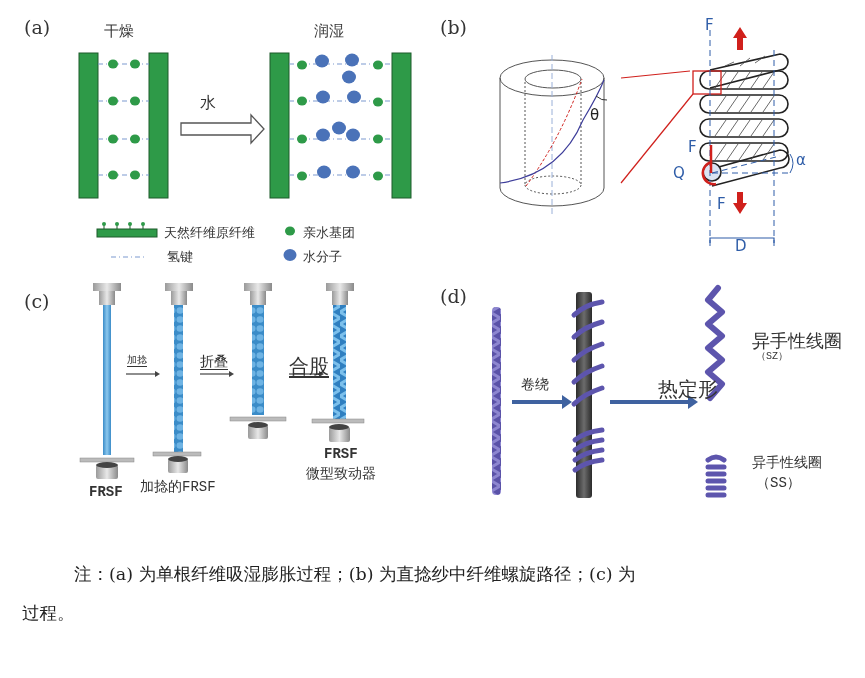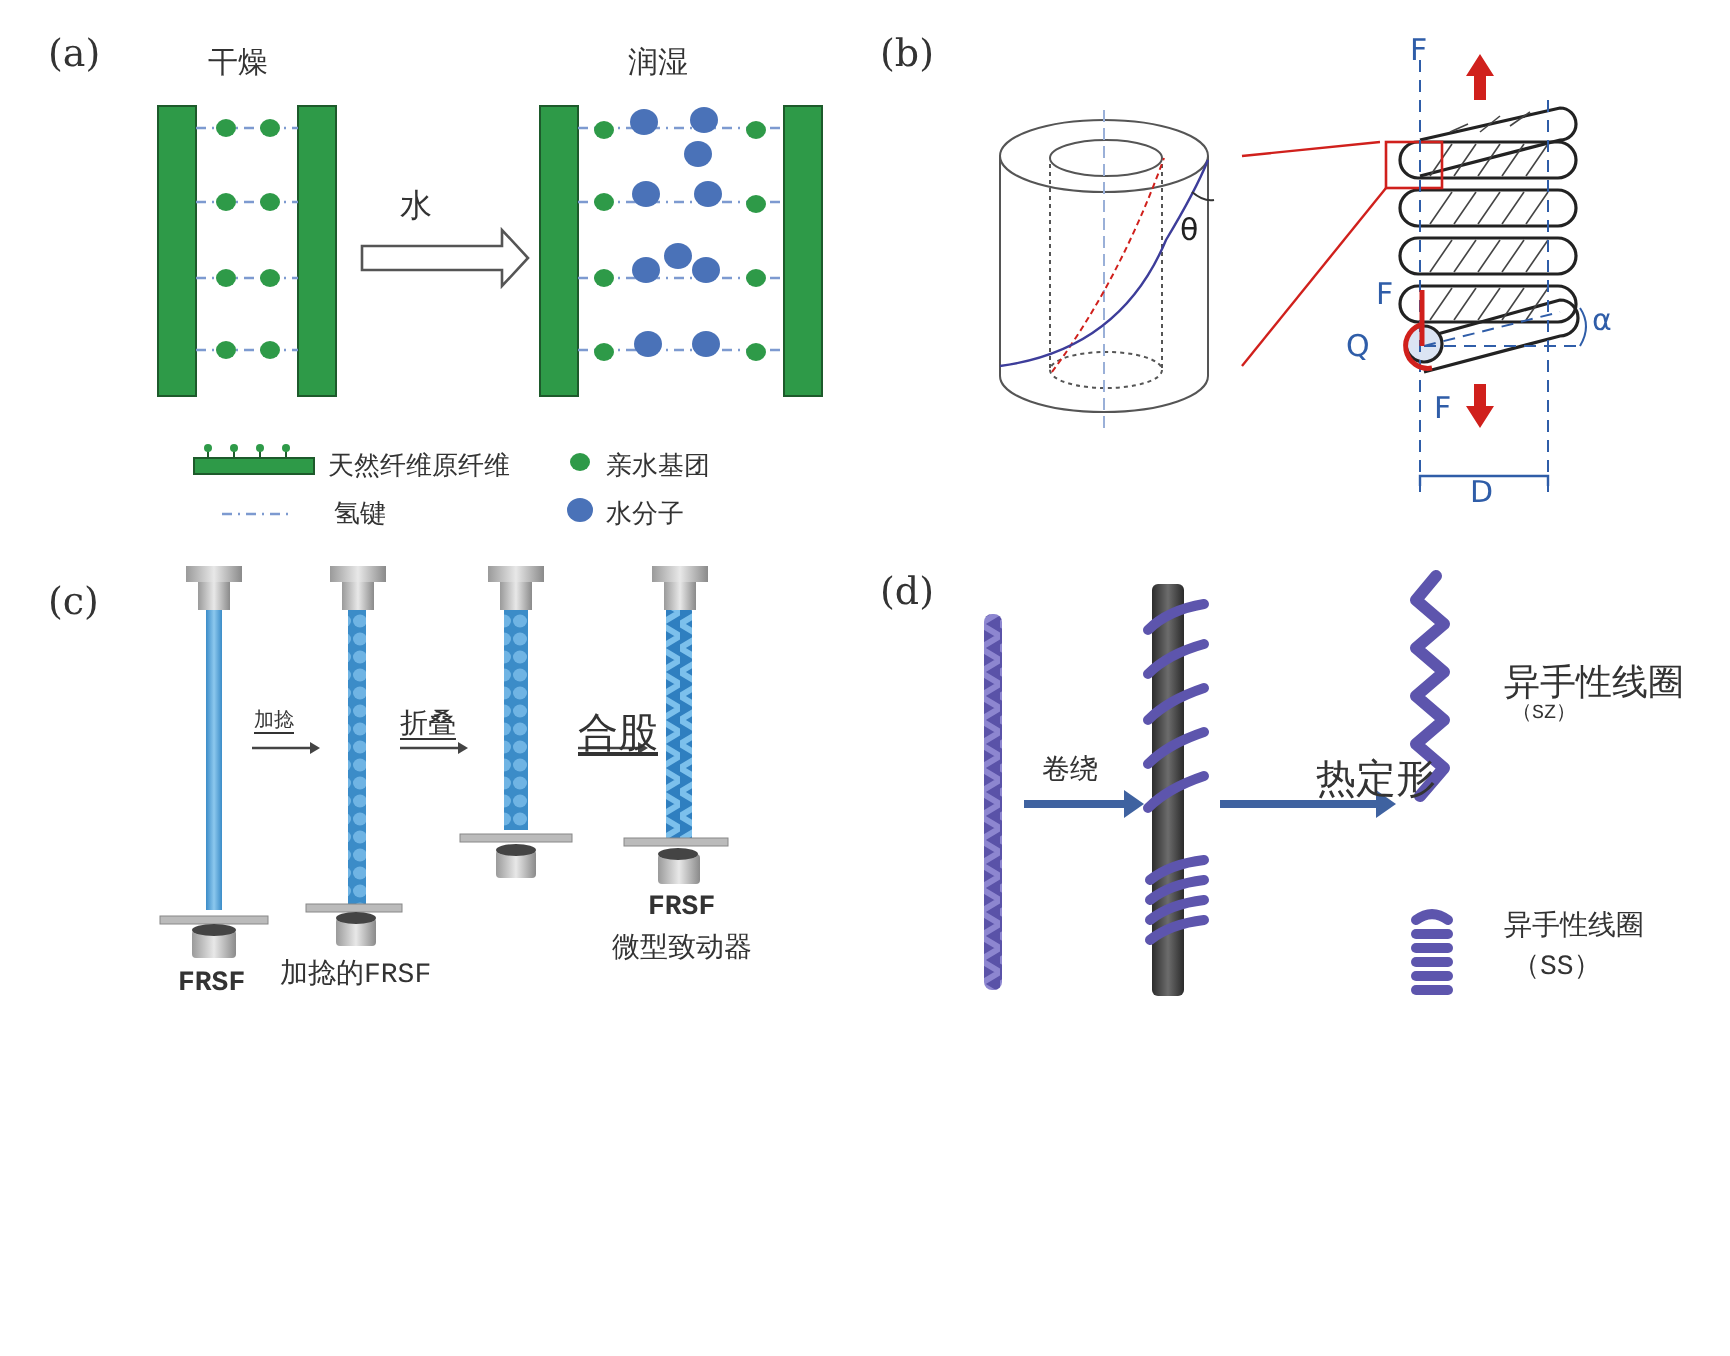--- a/index.html
+++ b/index.html
@@ -316,13 +316,15 @@
   </svg>
   <div class="lbl-serif" style="left:521px;top:376px;font-size:14px;">卷绕</div>
   <div class="lbl-serif" style="left:627px;top:376px;font-size:20px;margin-left:31px;">热定形</div>
   <div class="lbl-serif" style="left:752px;top:329px;font-size:18px;">异手性线圈</div>
   <div class="lbl-serif" style="left:756px;top:349px;font-size:10px;">（SZ）</div>
   <div class="lbl-serif" style="left:752px;top:454px;font-size:14px;">异手性线圈</div>
   <div class="lbl-serif" style="left:756px;top:474px;font-size:14px;">（SS）</div>
 </div>
 
 <div class="caption">
+  <p class="indent">注：(a) 为单根纤维吸湿膨胀过程；(b) 为直捻纱中纤维螺旋路径；(c) 为</p>
+  <p>过程。</p>
 </div>
 
 </body></html>

